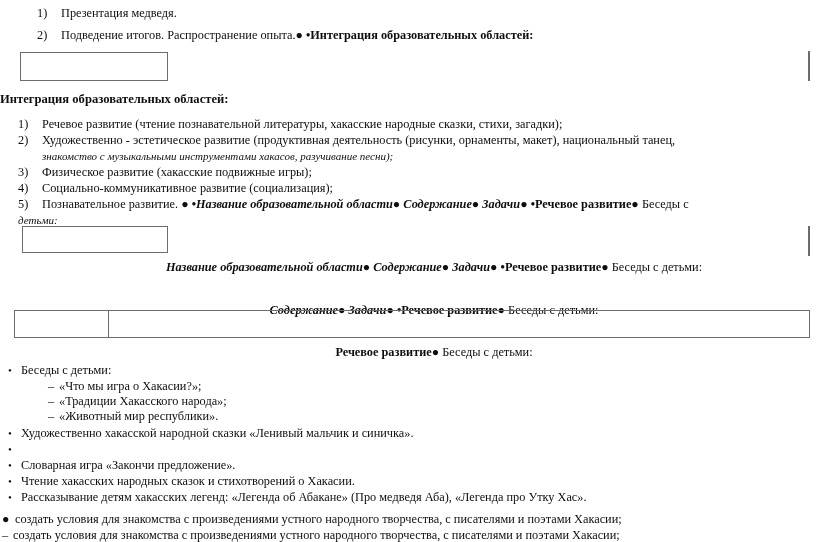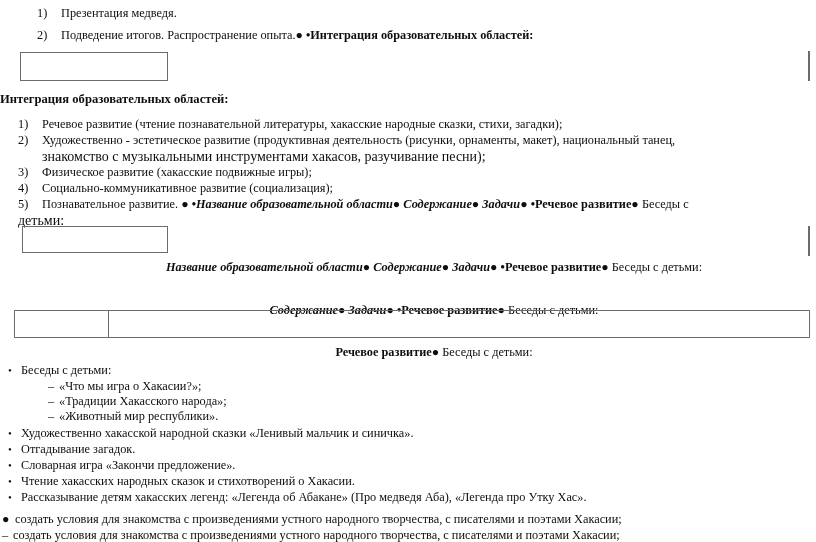--- a/index.html
+++ b/index.html
@@ -33,23 +33,24 @@
   }
   .num-row .marker {
     width: 24px;
     flex: 0 0 24px;
     text-align: left;
   }
   .num-row .body { white-space: nowrap; }
 
   .wrap-row {
     position: absolute;
-    font-size: 14px;
+    font-size: 11px;
     line-height: 15.5px;
     white-space: nowrap;
+    font-style: italic;
   }
 
   
   .heading {
     position: absolute;
     font-weight: bold;
     font-size: 12.6px;
     white-space: nowrap;
   }
 
@@ -194,21 +195,20 @@
     <span class="dmark">–</span>
     <span class="dtext">«Животный мир республики».</span>
   </div>
 
   <div class="bul-row" style="left:8px; top:426px;">
     <span class="bmark dotbull">•</span>
     <span class="btext">Художественно хакасской народной сказки «Ленивый мальчик и синичка».</span>
   </div>
   <div class="bul-row" style="left:8px; top:442px;">
     <span class="bmark dotbull">•</span>
-    <span class="btext">Отгадывание загадок.</span>
   </div>
   <div class="bul-row" style="left:8px; top:458px;">
     <span class="bmark dotbull">•</span>
     <span class="btext">Словарная игра «Закончи предложение».</span>
   </div>
   <div class="bul-row" style="left:8px; top:474px;">
     <span class="bmark dotbull">•</span>
     <span class="btext">Чтение хакасских народных сказок и стихотворений о Хакасии.</span>
   </div>
   <div class="bul-row" style="left:8px; top:490px;">

